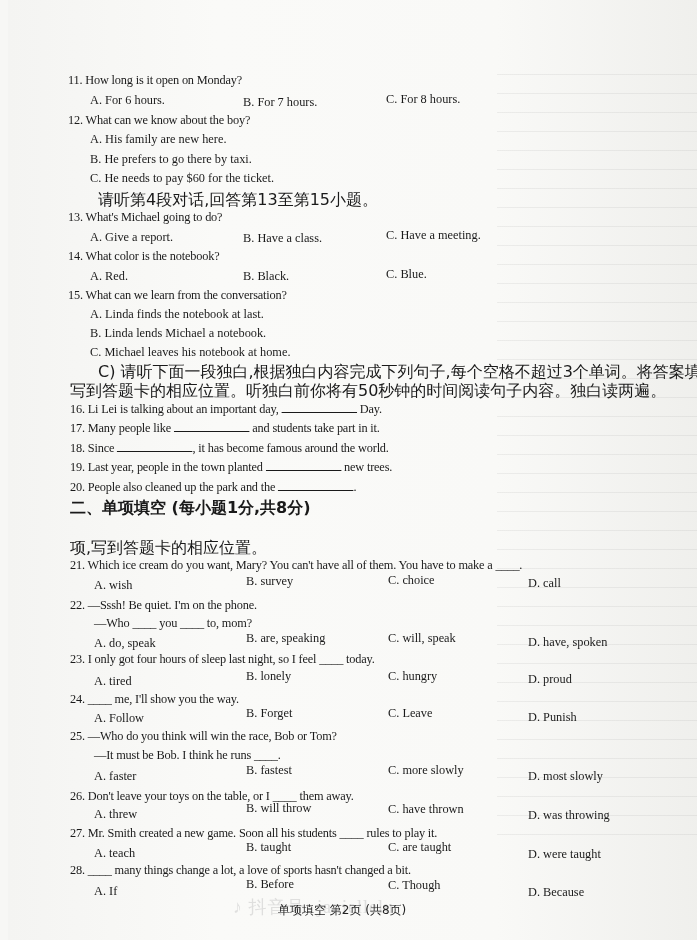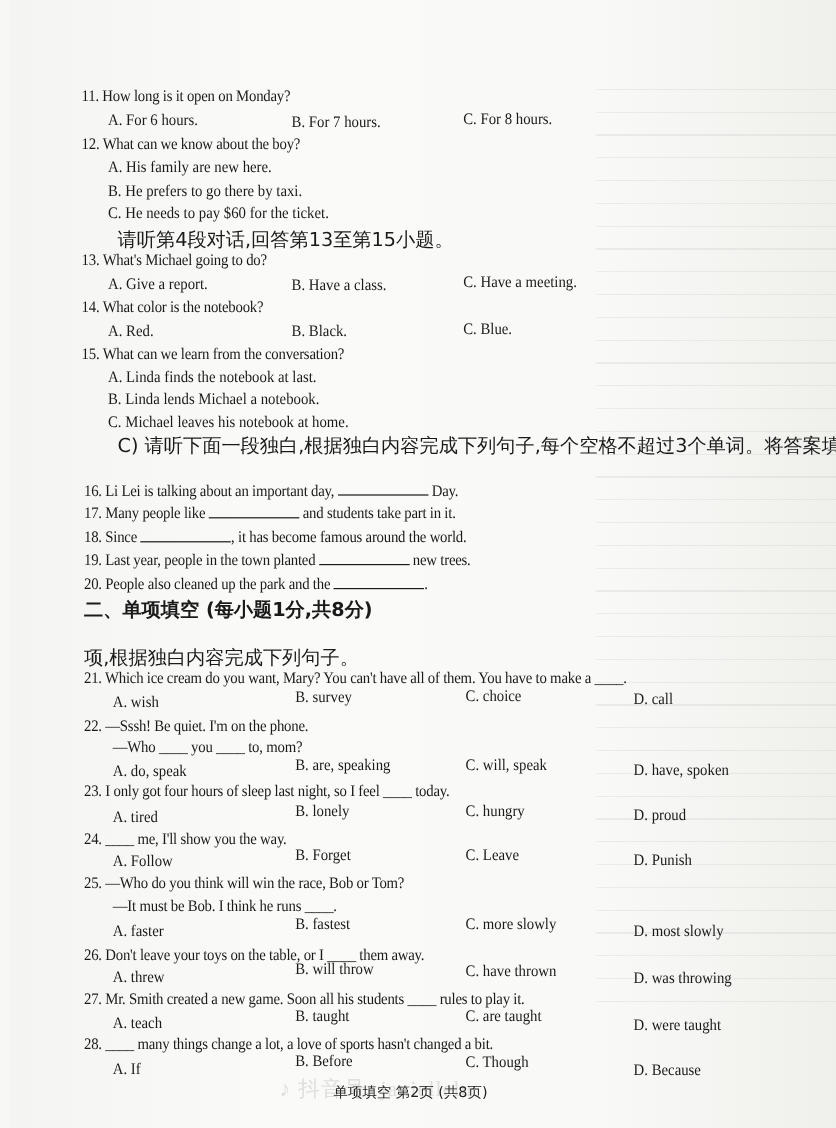--- a/index.html
+++ b/index.html
@@ -65,20 +65,21 @@
 
   <div class="line" style="left:60px;top:287px">
     <span>15.</span>
     <span>What can we learn from the conversation?</span>
   </div>
   <div class="opt" style="left:82px;top:306px">A. Linda finds the notebook at last.</div>
   <div class="opt" style="left:82px;top:325px">B. Linda lends Michael a notebook.</div>
   <div class="opt" style="left:82px;top:344px">C. Michael leaves his notebook at home.</div>
 
   <div class="line cn" style="left:90px;top:362px">C) 请听下面一段独白,根据独白内容完成下列句子,每个空格不超过3个单词。将答案填</div>
+  <div class="line cn" style="left:62px;top:381px">写到答题卡的相应位置。听独白前你将有50秒钟的时间阅读句子内容。独白读两遍。</div>
 
   <div class="line" style="left:62px;top:401px">
     <span>16.</span>
     <span>Li Lei is talking about an important day,</span>
     <span class="blank" style="width:82px"></span>
     <span>Day.</span>
   </div>
   <div class="line" style="left:62px;top:420px">
     <span>17.</span>
     <span>Many people like</span>
@@ -96,21 +97,21 @@
     <span class="blank" style="width:82px"></span>
     <span>new trees.</span>
   </div>
   <div class="line" style="left:62px;top:479px">
     <span>20.</span>
     <span>People also cleaned up the park and the</span>
     <span class="blank" style="width:82px"></span><span>.</span>
   </div>
 
   <div class="line cn sec" style="left:62px;top:498px">二、单项填空 (每小题1分,共8分)</div>
-  <div class="line cn" style="left:62px;top:538px">项,根据独白内容完成下列句子。</div>
+  <div class="line cn" style="left:62px;top:538px">项,写到答题卡的相应位置。</div>
 
   <div class="line" style="left:62px;top:557px">
     <span>21.</span>
     <span>Which ice cream do you want, Mary? You can't have all of them. You have to make a ____.</span>
   </div>
   <div class="opt" style="left:86px;top:577px">A. wish</div>
   <div class="opt" style="left:238px;top:573px">B. survey</div>
   <div class="opt" style="left:380px;top:572px">C. choice</div>
   <div class="opt" style="left:520px;top:575px">D. call</div>
 

